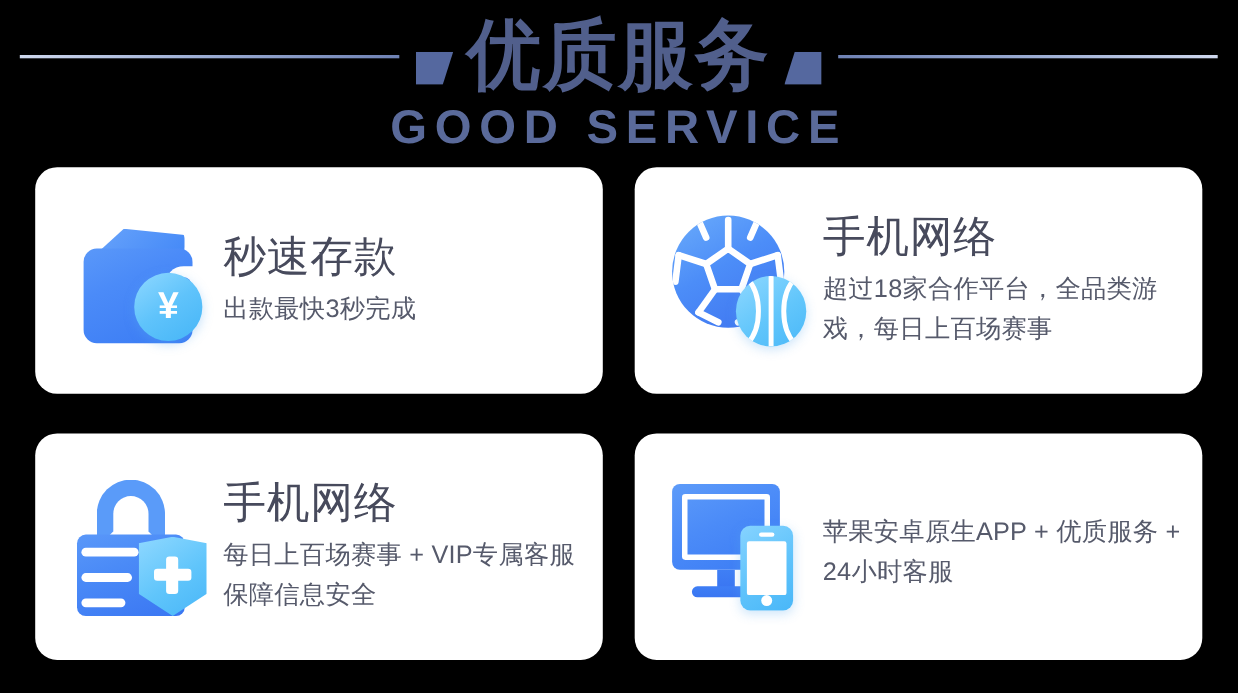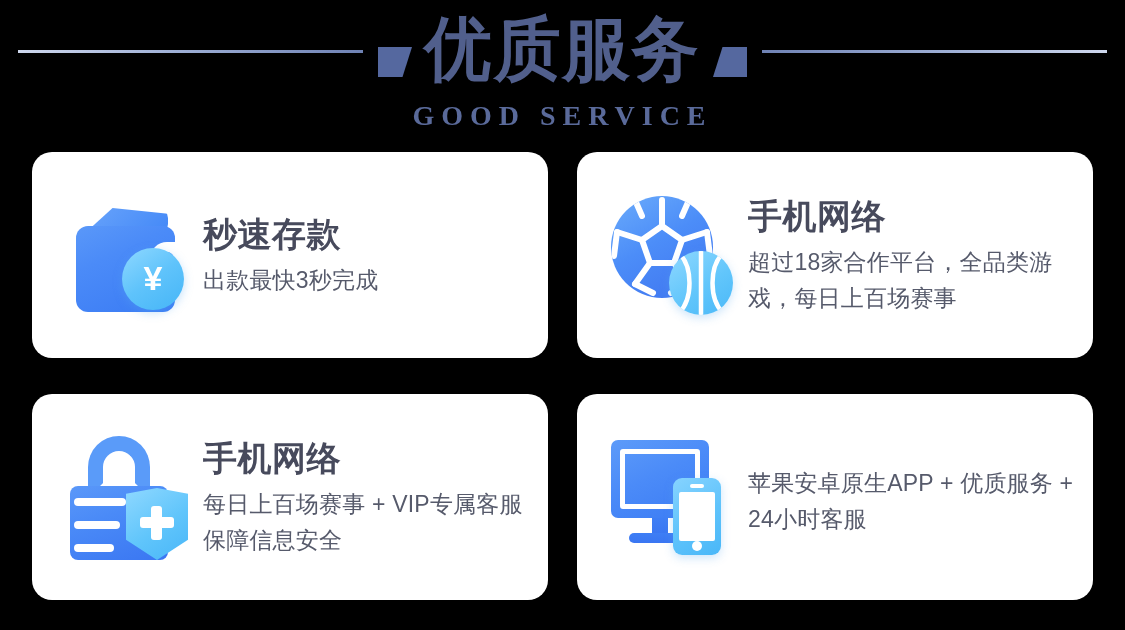--- a/index.html
+++ b/index.html
@@ -6,21 +6,21 @@
   html, body {
     width:1125px; height:630px;
     background:#000;
     font-family:"Liberation Sans","DejaVu Sans",sans-serif;
     overflow:hidden;
   }
   .page { position:relative; width:1125px; height:630px; background:#000; }
 
   
   .header {
-    position:absolute; left:0; top:0; width:1125px; height:148px;font-family:Liberation Serif, serif;
+    position:absolute; left:0; top:0; width:1125px; height:148px;
   }
   .deco {
     position:absolute; top:42px; height:22px; width:420px;
   }
   .deco.left  { left:18px; }
   .deco.right { right:18px; }
   .deco-line {
     position:absolute; top:8px; height:3px; width:345px;
   }
   .deco.left .deco-line {
@@ -49,21 +49,21 @@
     text-align:center;
     font-size:70px; line-height:76px;
     font-weight:bold;
     color:#515F8C;
     letter-spacing:2px;
     transform:scaleX(0.96);
   }
   .title-en {
     position:absolute; left:0; top:96px; width:1125px;
     text-align:center;
-    font-size:28px; line-height:40px;
+    font-size:43px; line-height:40px;
     font-weight:bold;
     color:#5A6A9A;
     letter-spacing:7px;
   }
 
   
   .grid {
     position:absolute; left:32px; top:152px;
     width:1061px; height:448px;
     display:grid;
@@ -85,22 +85,22 @@
     width:125px; height:130px;
     flex:0 0 125px;
     position:relative;
   }
   .txt-wrap {
     margin-left:14px;
     display:flex; flex-direction:column;
     justify-content:center;
   }
   .c-title {
-    font-size:34px; line-height:42px;
-    font-weight:bold;
+    font-size:39px; line-height:42px;
+    font-weight:normal;
     color:#474A5C;
     letter-spacing:0.5px;
     white-space:nowrap;
   }
   .c-desc {
     margin-top:7px;
     font-size:23px; line-height:36px;
     font-weight:normal;
     color:#565A6B;
     max-width:320px;

